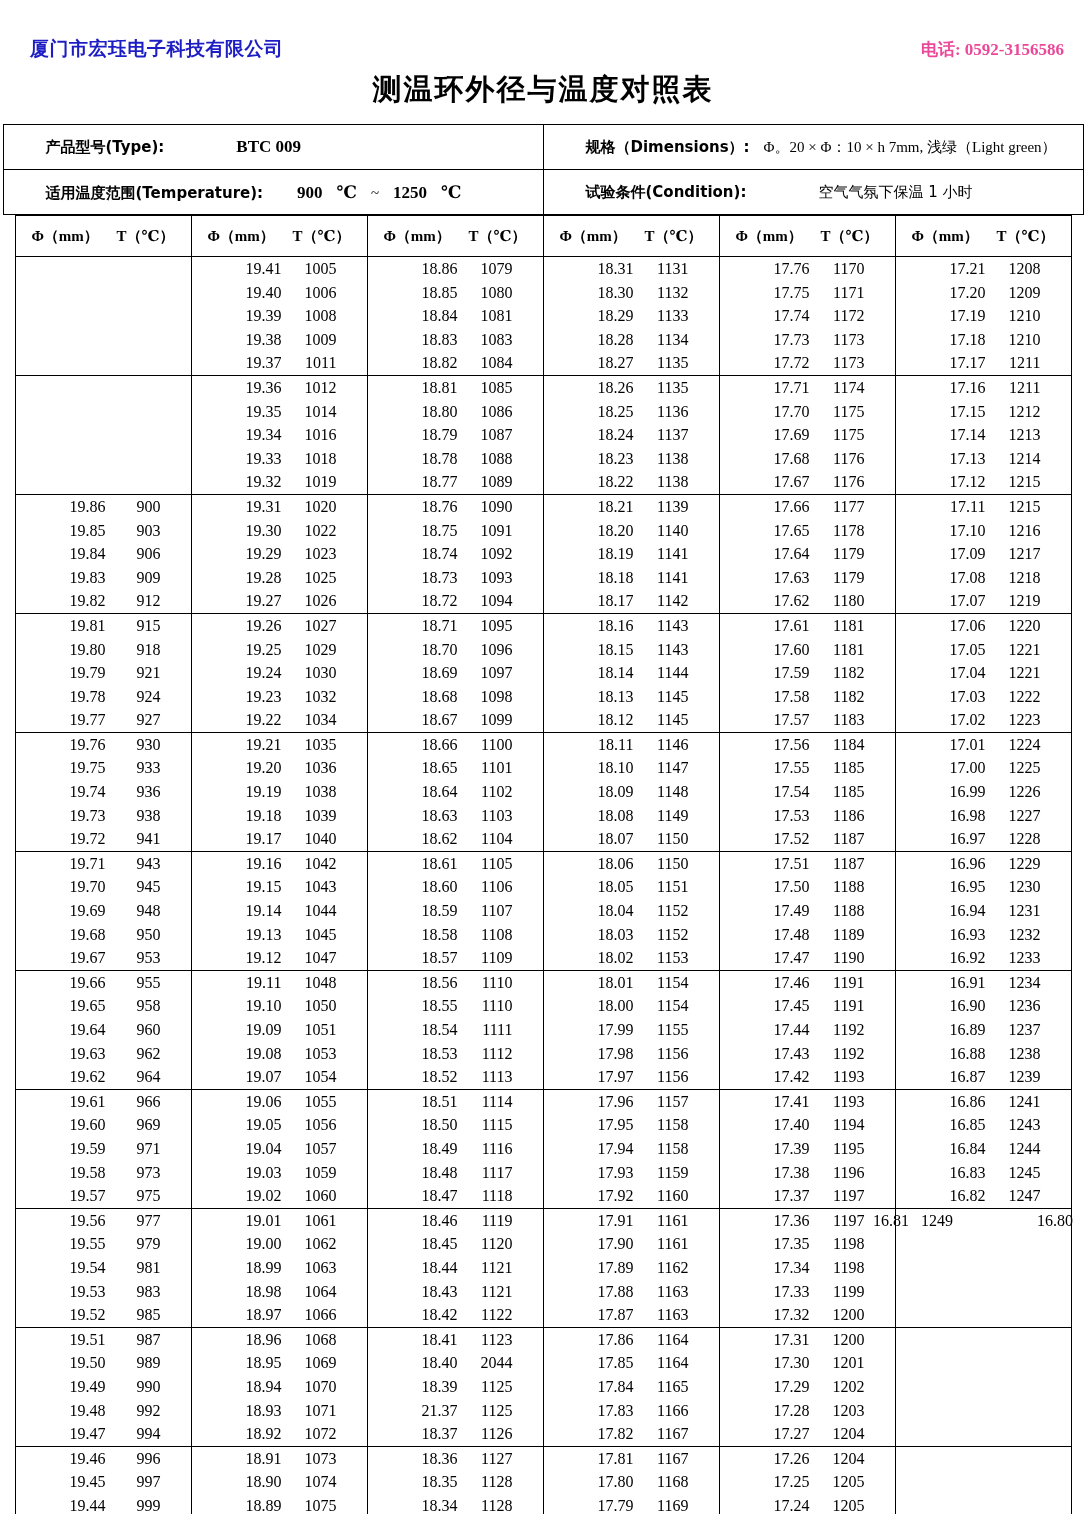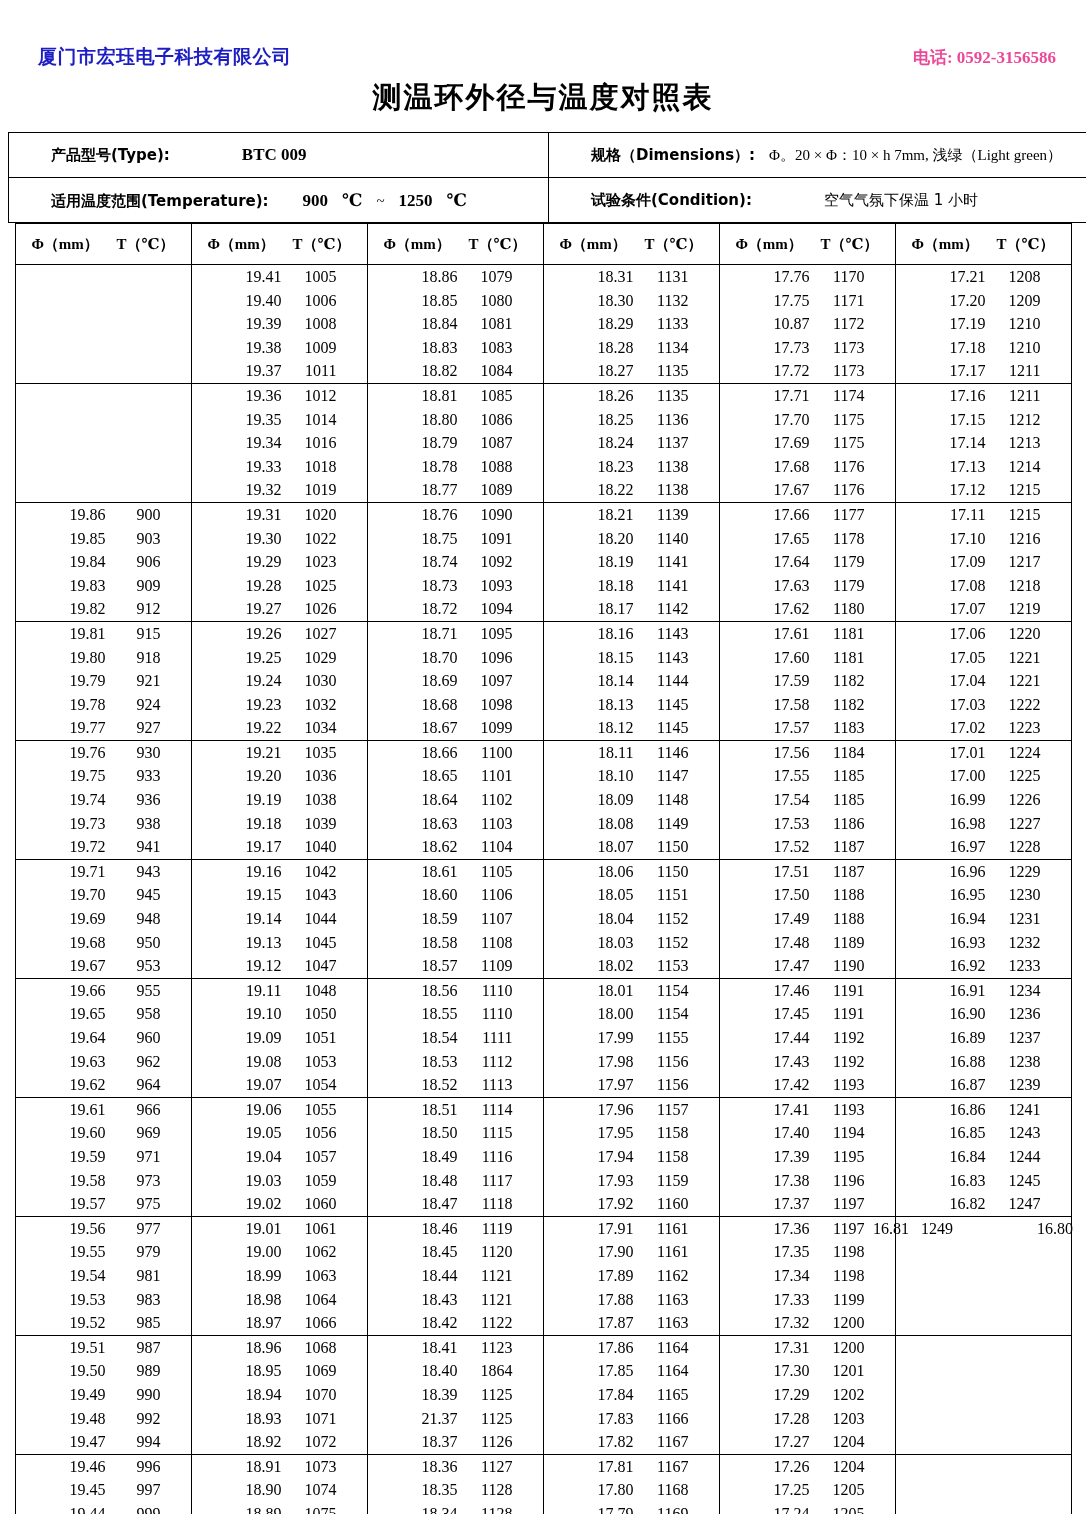--- a/index.html
+++ b/index.html
@@ -2,21 +2,21 @@
 <html><head>
 <meta charset="utf-8">
 <style>
   html,body{margin:0;padding:0;background:#fff;}
   body{
     width:1086px;height:1514px;
     font-family:"Liberation Serif", "DejaVu Serif", serif;
     color:#000;
     -webkit-font-smoothing:antialiased;
   }
-  .page{position:relative;width:1086px;height:1514px;box-sizing:border-box;padding:8px;}
+  .page{position:relative;width:1086px;height:1514px;box-sizing:border-box;padding:0;}
 
   
   .top-row{
     display:flex;align-items:baseline;justify-content:space-between;
     padding:36px 22px 0 30px;
   }
   .company{
     color:#1d1dc4;font-size:19px;font-weight:bold;
     font-family:"DejaVu Sans","Liberation Sans",sans-serif;
     letter-spacing:.5px;
@@ -280,21 +280,21 @@
             <div class="blk">
               <div class="drow">
                 <span class="phi">17.76</span>
                 <span class="tt">1170</span>
               </div>
               <div class="drow">
                 <span class="phi">17.75</span>
                 <span class="tt">1171</span>
               </div>
               <div class="drow">
-                <span class="phi">10.87</span>
+                <span class="phi">17.74</span>
                 <span class="tt">1172</span>
               </div>
               <div class="drow">
                 <span class="phi">17.73</span>
                 <span class="tt">1173</span>
               </div>
               <div class="drow">
                 <span class="phi">17.72</span>
                 <span class="tt">1173</span>
               </div>
@@ -1531,21 +1531,21 @@
             </div>
           </td>
           <td class="block">
             <div class="blk">
               <div class="drow">
                 <span class="phi">18.41</span>
                 <span class="tt">1123</span>
               </div>
               <div class="drow">
                 <span class="phi">18.40</span>
-                <span class="tt">1864</span>
+                <span class="tt">2044</span>
               </div>
               <div class="drow">
                 <span class="phi">18.39</span>
                 <span class="tt">1125</span>
               </div>
               <div class="drow">
                 <span class="phi">21.37</span>
                 <span class="tt">1125</span>
               </div>
               <div class="drow">

